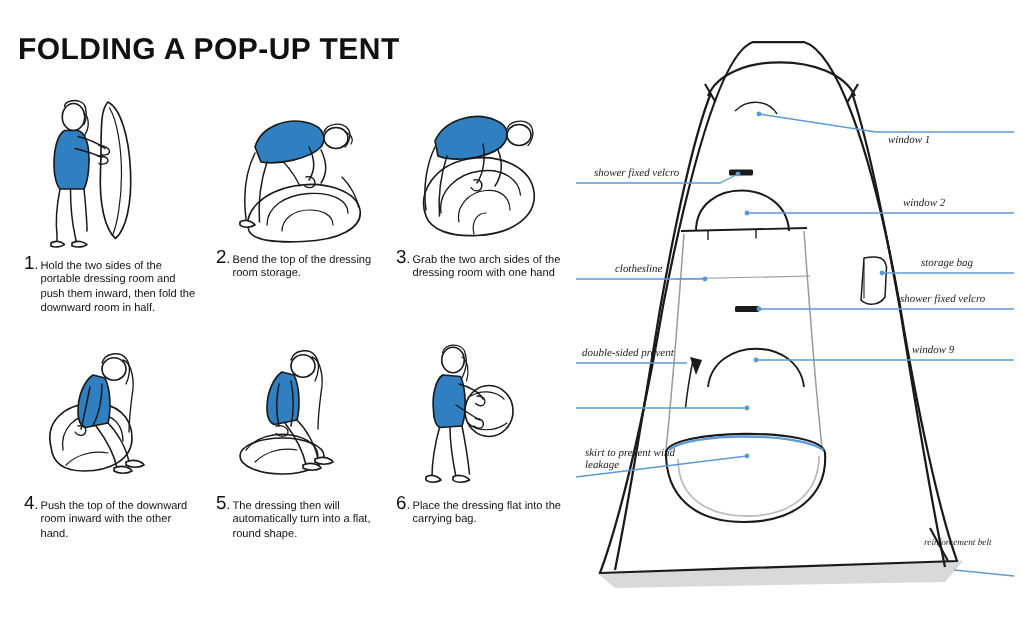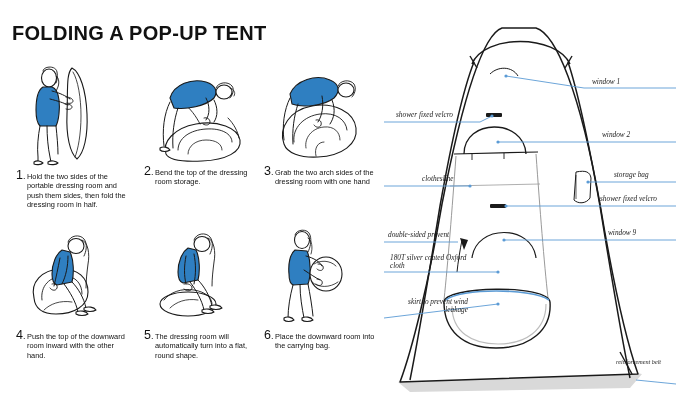--- a/index.html
+++ b/index.html
@@ -141,21 +141,21 @@
             <path d="M31 68 C31 78 32 90 34 99 L35 104" stroke-width="1"></path>
             <path d="M40 68 C41 78 42 88 42 96" stroke-width="1"></path>
 
             <path d="M18 104 C21 102 25 103 27 105 C25 107 20 107 18 106 Z" fill="#ffffff"></path>
             <path d="M32 104 C35 102 40 103 42 105 C40 107 35 107 32 106 Z" fill="#ffffff"></path>
           </g>
         </svg>
       </div>
       <div class="step-caption">
         <span class="step-num"><span>1</span><span class="dot">.</span></span>
-        <span class="step-text">Hold the two sides of the portable dressing room and push them sides, then fold the dressing room in half.</span>
+        <span class="step-text">Hold the two sides of the portable dressing room and push them inward, then fold the downward room in half.</span>
       </div>
     </div>
 
     <div class="step s2">
       <div class="step-figure">
         <svg width="118" height="112" viewBox="0 0 118 112">
           <g fill="none" stroke="#1a1a1a" stroke-width="1.1" stroke-linecap="round" stroke-linejoin="round">
 
             <path d="M22 96 C18 84 30 70 52 66 C74 62 94 70 96 82 C98 94 82 102 58 103 C38 104 25 102 22 96 Z" fill="#ffffff"></path>
             <path d="M34 92 C34 80 46 72 62 71 C78 70 88 76 88 84" stroke-width="0.9"></path>
@@ -268,21 +268,21 @@
 
             <path d="M54 54 C60 60 66 70 68 80" stroke-width="1"></path>
             <path d="M46 56 C52 64 58 74 60 84" stroke-width="1"></path>
             <path d="M58 84 C62 82 68 83 70 86 C67 88 61 88 58 86 Z" fill="#ffffff"></path>
             <path d="M66 80 C70 78 76 79 78 82 C75 84 69 84 66 82 Z" fill="#ffffff"></path>
           </g>
         </svg>
       </div>
       <div class="step-caption">
         <span class="step-num"><span>5</span><span class="dot">.</span></span>
-        <span class="step-text">The dressing room will automatically turn into a flat, round shape.</span>
+        <span class="step-text">The dressing then will automatically turn into a flat, round shape.</span>
       </div>
     </div>
 
     <div class="step s6">
       <div class="step-figure">
         <svg width="118" height="104" viewBox="0 0 118 104">
           <g fill="none" stroke="#1a1a1a" stroke-width="1.1" stroke-linecap="round" stroke-linejoin="round">
 
             <ellipse cx="38" cy="14" rx="7.5" ry="8.5" fill="#ffffff"></ellipse>
             <path d="M31 9 C32 3 44 2 46 9 C48 15 46 22 44 26" stroke-width="0.9"></path>
@@ -302,21 +302,21 @@
             <path d="M29 59 C26 70 24 82 24 92" stroke-width="1"></path>
             <path d="M36 59 C36 70 38 82 40 92" stroke-width="1"></path>
             <path d="M44 58 C46 68 48 80 49 90" stroke-width="1"></path>
             <path d="M20 92 C23 90 28 91 30 94 C27 96 22 96 20 94 Z" fill="#ffffff"></path>
             <path d="M38 92 C41 90 47 91 49 94 C46 96 40 96 38 94 Z" fill="#ffffff"></path>
           </g>
         </svg>
       </div>
       <div class="step-caption">
         <span class="step-num"><span>6</span><span class="dot">.</span></span>
-        <span class="step-text">Place the downward room into the carrying bag.</span>
+        <span class="step-text">Place the dressing flat into the carrying bag.</span>
       </div>
     </div>
 
   </div>
 
   <div id="tent-panel">
 
     <svg id="tent-svg" width="300" height="420" viewBox="0 0 300 420">
 
       <path d="M18 382 L150 352 L262 374 L250 388 L30 392 Z" fill="#d9d9d9" stroke="none"></path>
@@ -394,37 +394,36 @@
         <path d="M4 272 L118 272"></path>
         <circle cx="118" cy="272" r="1.6" fill="#5b9bd5" stroke="none"></circle>
 
         <path d="M4 318 L118 304"></path>
         <circle cx="118" cy="304" r="1.6" fill="#5b9bd5" stroke="none"></circle>
 
         <path d="M296 384 L256 380"></path>
       </g>
     </svg>
 
-    <div class="lbl" style="left:212px; top:78px;text-align:right;">window 1</div>
+    <div class="lbl" style="left:212px; top:89px;text-align:right;">window 1</div>
 
     <div class="lbl" style="left:16px; top:111px;">shower fixed velcro</div>
 
     <div class="lbl" style="left:222px; top:131px;">window 2</div>
 
-    <div class="lbl" style="left:30px; top:175px;margin-left:12px;">clothesline</div>
+    <div class="lbl" style="left:30px; top:175px;">clothesline</div>
 
     <div class="lbl" style="left:234px; top:171px;">storage bag</div>
 
     <div class="lbl" style="left:220px; top:195px;">shower fixed velcro</div>
 
     <div class="lbl" style="left:8px; top:231px;">double-sided prevent</div>
 
     <div class="lbl" style="left:228px; top:229px;">window 9</div>
 
-    <div class="lbl two-line" style="left:10px; top:254px;">180T silver coated Oxford cloth</div>
-
-    <div class="lbl two-line" style="left:10px; top:298px;text-align:right;">skirt to prevent wind leakage</div>
+
+    <div class="lbl two-line" style="left:10px; top:298px;">skirt to prevent wind leakage</div>
 
     <div class="lbl two-line" style="left:236px; top:358px; width:52px; font-size:6.2px; line-height:7px;">reinforcement belt</div>
 
   </div>
 
 </div>
 
 </body></html>

